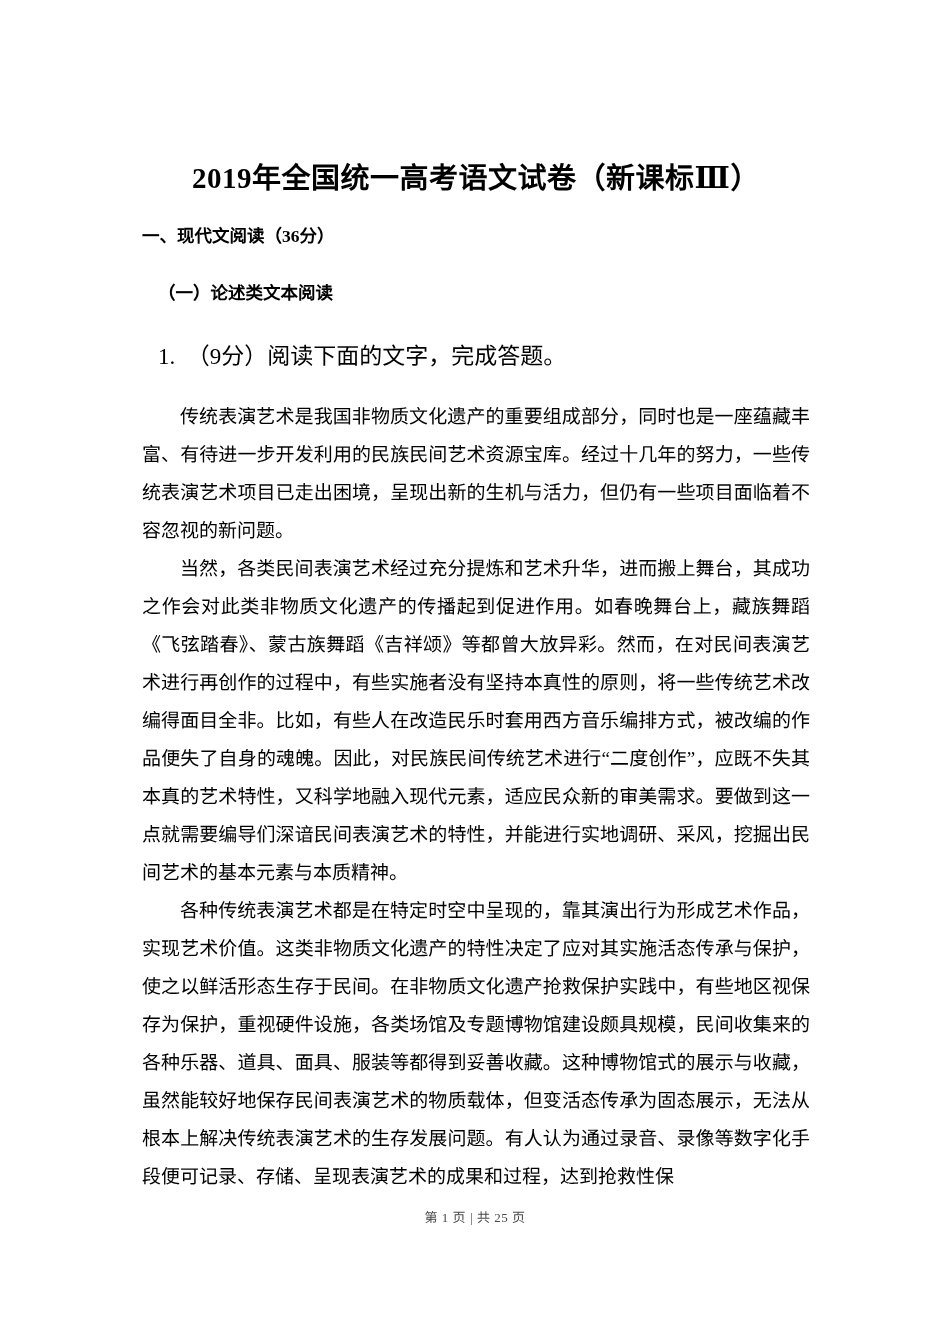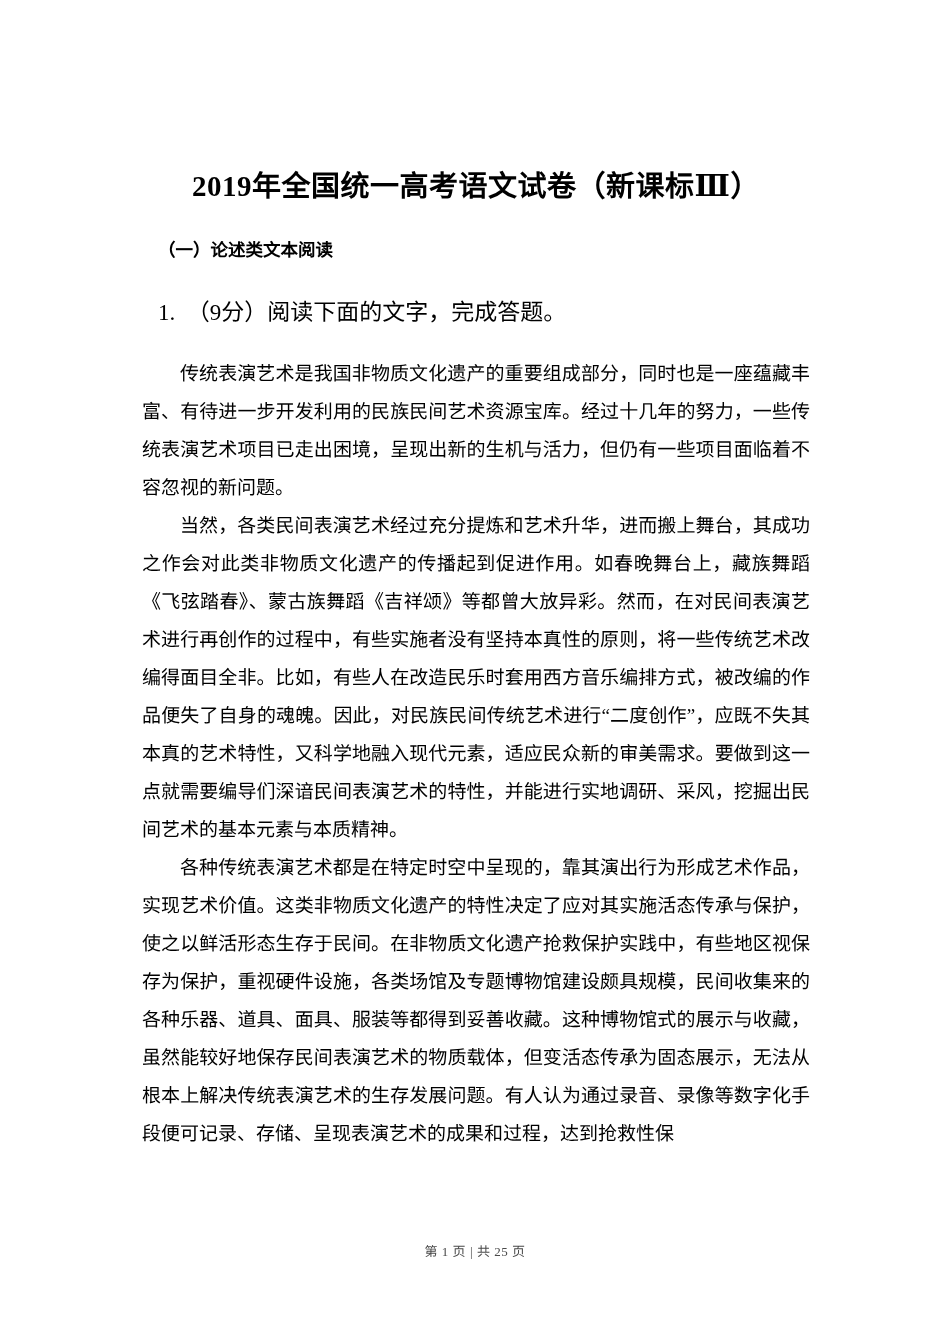--- a/index.html
+++ b/index.html
@@ -26,21 +26,21 @@
 
   .content {
     position: absolute;
     left: 142px;
     top: 0;
     width: 668px;
   }
 
   
   .doc-title {
-    margin: 12px;
+    margin: 4px;
     padding-top: 155px;
     font-size: 29px;
     font-weight: bold;
     line-height: 1.35;
     text-align: center;
     letter-spacing: 0.5px;
     white-space: nowrap;
   }
 
   .doc-subtitle {
@@ -94,21 +94,21 @@
     text-align: justify;
     text-justify: inter-ideograph;
     text-indent: 2em;
     word-break: break-all;
   }
 
   
   .page-footer {
     position: absolute;
     left: 0;
-    top: 1243px;
+    top: 1209px;
     width: 950px;
     text-align: center;
     font-size: 13px;
     color: #4a4a4a;
     line-height: 1.4;
     letter-spacing: 0.5px;
   }
   .page-footer .sep {
     padding: 0 4px;
   }
@@ -116,20 +116,21 @@
 </head>
 <body>
 
 <div class="page">
 
   <div class="content">
 
     <h1 class="doc-title">2019年全国统一高考语文试卷（新课标Ⅲ）</h1>
 
 
+    <h2 class="section-heading">一、现代文阅读（36分）</h2>
 
     <h3 class="sub-heading">（一）论述类文本阅读</h3>
 
     <div class="question-line">1.　（9分）阅读下面的文字，完成答题。</div>
 
     <div class="body-block">
       <p class="body-para">传统表演艺术是我国非物质文化遗产的重要组成部分，同时也是一座蕴藏丰富、有待进一步开发利用的民族民间艺术资源宝库。经过十几年的努力，一些传统表演艺术项目已走出困境，呈现出新的生机与活力，但仍有一些项目面临着不容忽视的新问题。</p>
       <p class="body-para">当然，各类民间表演艺术经过充分提炼和艺术升华，进而搬上舞台，其成功之作会对此类非物质文化遗产的传播起到促进作用。如春晚舞台上，藏族舞蹈《飞弦踏春》、蒙古族舞蹈《吉祥颂》等都曾大放异彩。然而，在对民间表演艺术进行再创作的过程中，有些实施者没有坚持本真性的原则，将一些传统艺术改编得面目全非。比如，有些人在改造民乐时套用西方音乐编排方式，被改编的作品便失了自身的魂魄。因此，对民族民间传统艺术进行“二度创作”，应既不失其本真的艺术特性，又科学地融入现代元素，适应民众新的审美需求。要做到这一点就需要编导们深谙民间表演艺术的特性，并能进行实地调研、采风，挖掘出民间艺术的基本元素与本质精神。</p>
       <p class="body-para">各种传统表演艺术都是在特定时空中呈现的，靠其演出行为形成艺术作品，实现艺术价值。这类非物质文化遗产的特性决定了应对其实施活态传承与保护，使之以鲜活形态生存于民间。在非物质文化遗产抢救保护实践中，有些地区视保存为保护，重视硬件设施，各类场馆及专题博物馆建设颇具规模，民间收集来的各种乐器、道具、面具、服装等都得到妥善收藏。这种博物馆式的展示与收藏，虽然能较好地保存民间表演艺术的物质载体，但变活态传承为固态展示，无法从根本上解决传统表演艺术的生存发展问题。有人认为通过录音、录像等数字化手段便可记录、存储、呈现表演艺术的成果和过程，达到抢救性保</p>
     </div>

